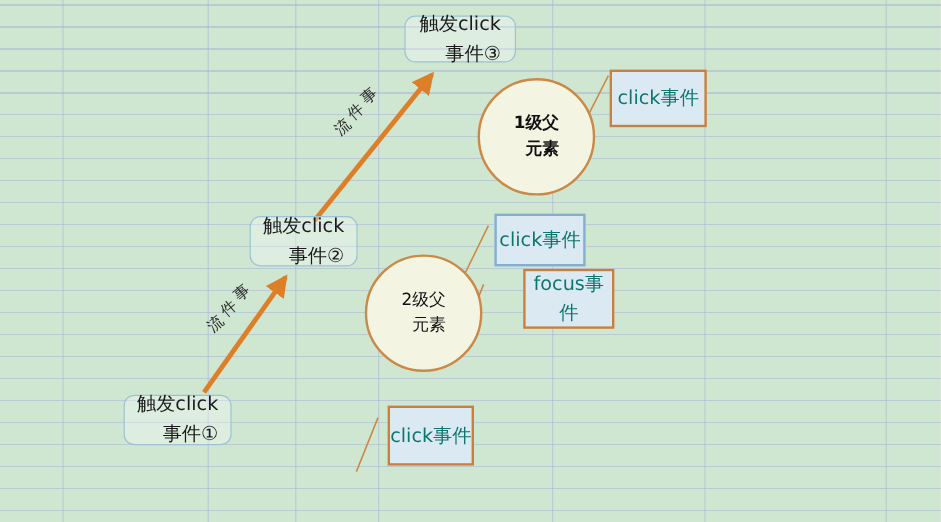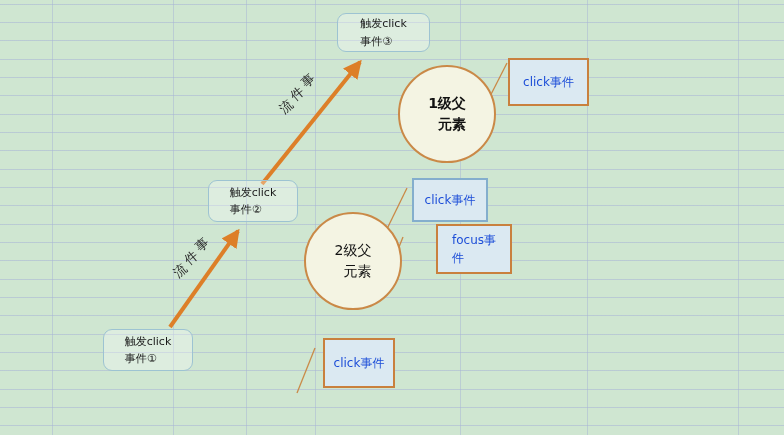--- a/index.html
+++ b/index.html
@@ -20,21 +20,21 @@
   .vline{
     position:absolute;top:0;bottom:0;width:1px;
     background:rgba(168,180,214,.50);
   }
   
   .trigger-box{
     position:absolute;
     border:1.5px solid #9dc3d2;border-radius:9px;
     background:rgba(255,255,255,.30);
     display:flex;align-items:center;justify-content:center;
-    text-align:left;font-size:11px;line-height:1.55;color:#1a1a1a;
+    text-align:right;font-size:16px;line-height:1.55;color:#1a1a1a;
     white-space:pre-line;
   }
   .tb3{left:337px;top:13px;width:91px;height:37px;}
   .tb2{left:208px;top:180px;width:88px;height:40px;}
   .tb1{left:103px;top:329px;width:88px;height:40px;}
   
   .el-circle{
     position:absolute;border-radius:50%;
     background:#f4f4e3;border:2px solid #ca8947;
     display:flex;align-items:center;justify-content:center;
@@ -42,21 +42,21 @@
     white-space:pre-line;
   }
   .c1{left:398px;top:65px;width:94px;height:94px;font-weight:bold;}
   .c2{left:304px;top:212px;width:94px;height:94px;}
   .c3{left:205px;top:334px;width:96px;height:96px;}
   
   .event-box{
     position:absolute;background:#dbe9f2;
     border:2px solid #c9803e;
     display:flex;align-items:center;justify-content:center;
-    font-size:12px;line-height:1.5;color:#1d4ed8;
+    text-align:center;font-size:16px;line-height:1.5;color:#0f766e;
     white-space:pre-line;box-sizing:border-box;
   }
   .eb-p1{left:508px;top:58px;width:81px;height:48px;}
   .eb-p2c{left:412px;top:178px;width:76px;height:44px;border-color:#84aecd;}
   .eb-p2f{left:436px;top:224px;width:76px;height:50px;}
   .eb-t{left:323px;top:338px;width:72px;height:50px;}
   
   .flow-label{
     position:absolute;transform:rotate(40deg);
     font-size:13px;color:#2b2b2b;

